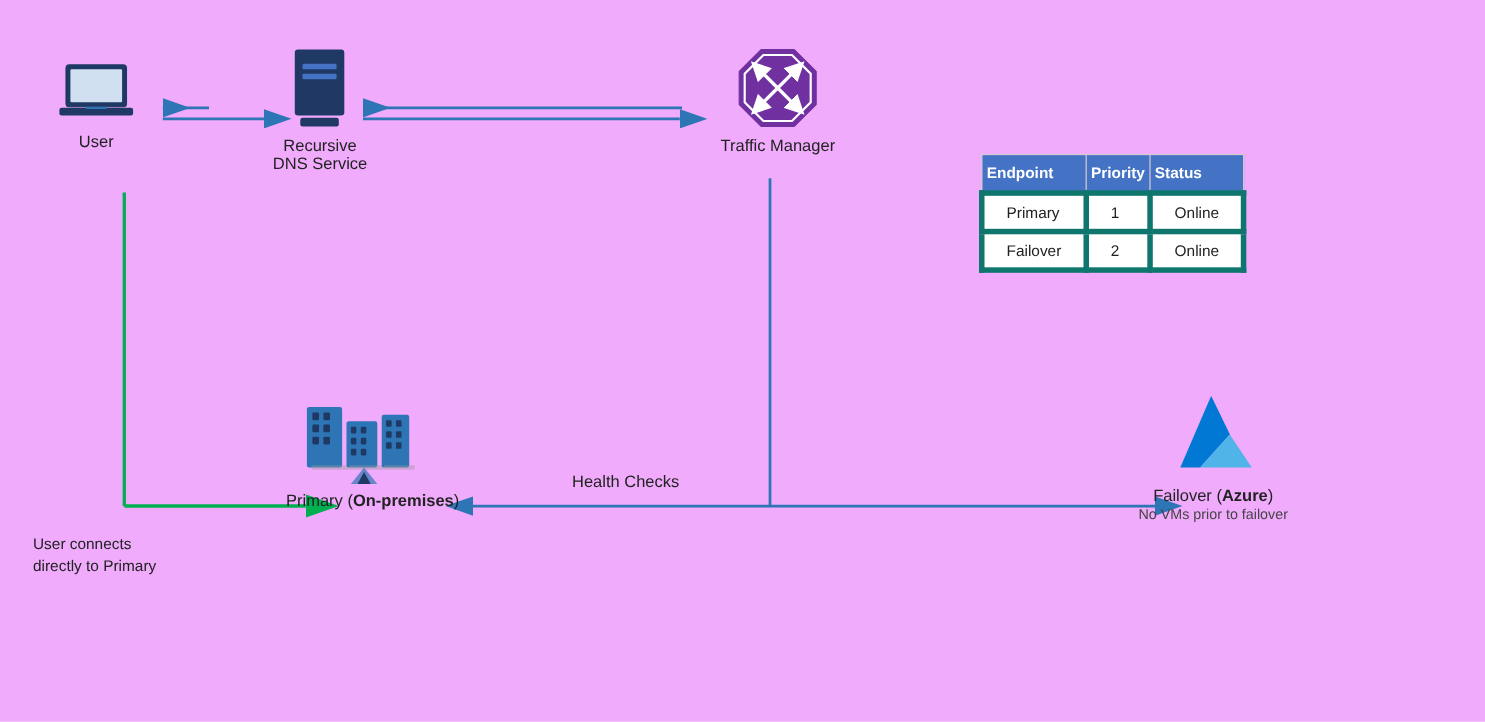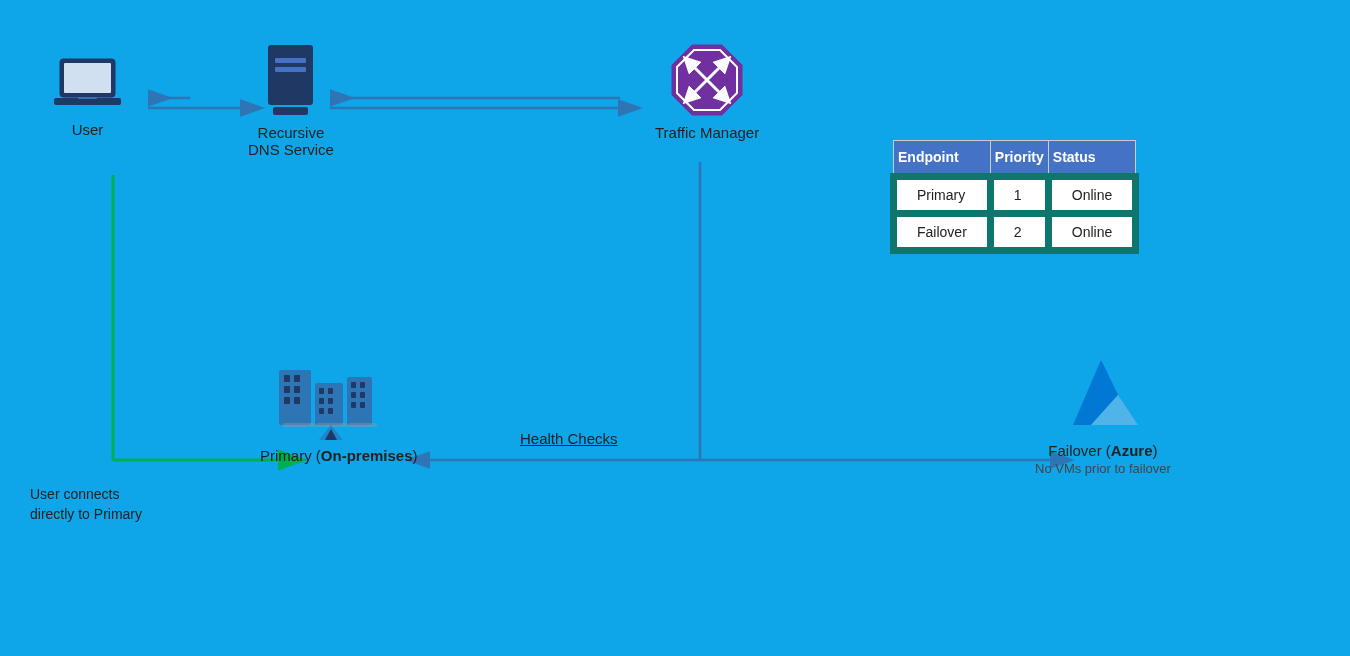--- a/index.html
+++ b/index.html
@@ -8,21 +8,21 @@
       font-family: 'Segoe UI', Arial, sans-serif;
       width: 1350px;
       height: 656px;
       overflow: hidden;
       position: relative;
     }
     .diagram-container {
       width: 1350px;
       height: 656px;
       position: relative;
-      background: #0ea5e9;
+      background: #f0abfc;
     }
 
     
     .node {
       position: absolute;
       display: flex;
       flex-direction: column;
       align-items: center;
       text-align: center;
     }
@@ -41,21 +41,21 @@
     .priority-table th {
       background: #4472C4;
       color: #fff;
       padding: 8px 4px;
       font-weight: 600;
       border: 1px solid #ccc;
       text-align: left;
     }
     .priority-table td {
       padding: 7px 20px;
-      border: 7px solid #0f766e;
+      border: 5px solid #0f766e;
       color: #222;
       background: #fff;
     }
     .status-online {
       color: #00b050;
       font-weight: 400;
     }
 
     
     .arrows-svg {
@@ -220,21 +220,21 @@
       <rect x="80" y="68" width="28" height="4" rx="1" fill="#999" opacity="0.4"></rect>
 
       <polygon points="50,85 62,70 74,85" fill="#2E75B6" opacity="0.7"></polygon>
       <polygon points="56,85 62,74 68,85" fill="#1F3864"></polygon>
     </svg>
     <div class="node-label" style="margin-top:2px; font-size:15px;">
       Primary (<span style="font-weight:700;">On-premises</span>)
     </div>
   </div>
 
-  <div style="position:absolute; left:520px; top:430px; font-size:15px; color:#222; text-align:center;text-decoration:underline;">
+  <div style="position:absolute; left:520px; top:430px; font-size:15px; color:#222; text-align:center;">
     <span>Health Checks</span>
   </div>
 
   <div class="node" style="left:1035px; top:350px;text-align:center;">
 
     <svg width="100" height="90" viewBox="0 0 100 90">
 
       <polygon points="30,80 60,80 85,80 50,20" fill="none"></polygon>
 
       <polygon points="20,75 48,10 65,45 38,75" fill="#0078D4"></polygon>

